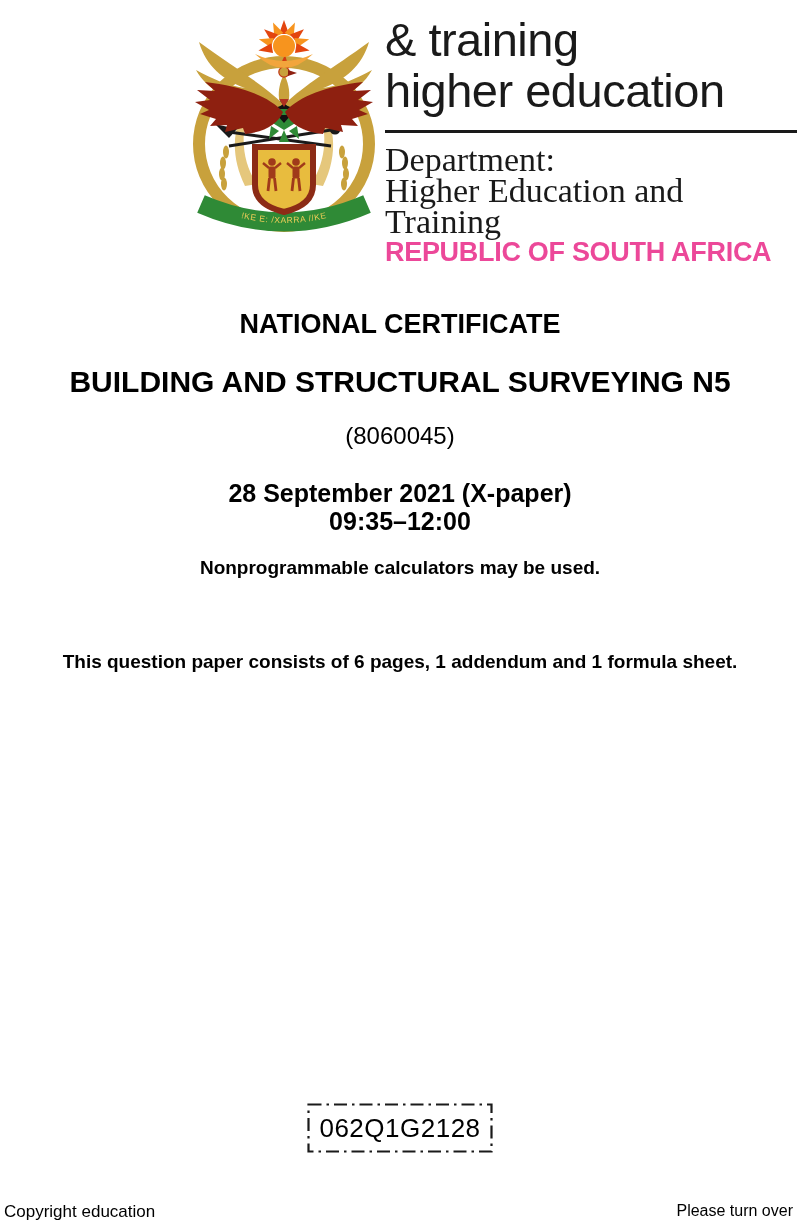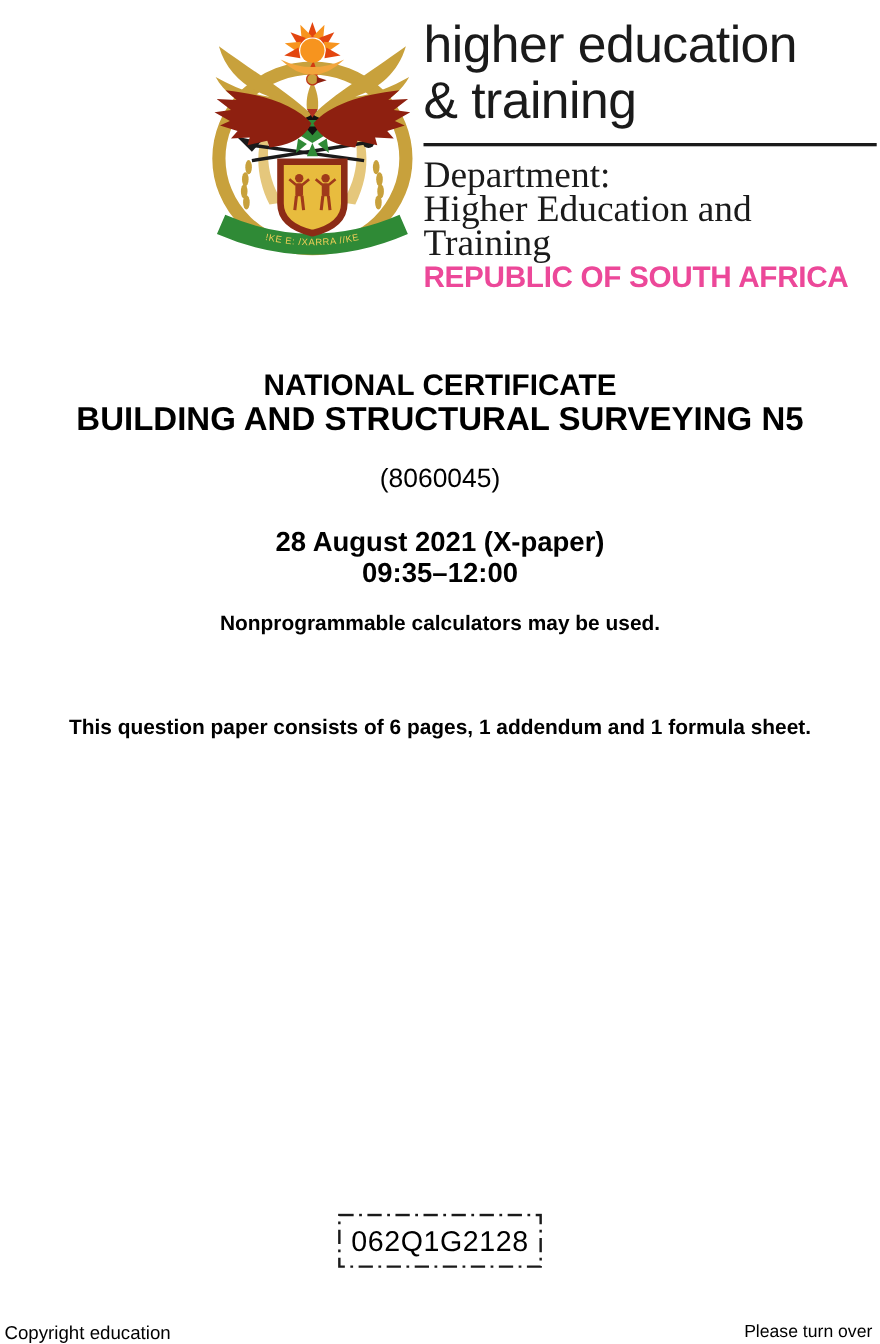--- a/index.html
+++ b/index.html
@@ -14,21 +14,21 @@
   
   .arms { position:absolute; left:179px; top:12px; width:210px; height:222px; }
   .wordmark { position:absolute; left:385px; top:14px; width:412px; }
   .wm-line { font-size:47px; line-height:51px; font-weight:400; letter-spacing:-0.5px; color:#1a1a1a; }
   .wm-rule { width:412px; height:3px; background:#1a1a1a; margin-top:14px; }
   .dept { margin-top:11px; }
   .dept-line { font-size:34px; line-height:31px; color:#1a1a1a;font-family:Liberation Serif, serif; }
   .dept-country { font-size:27px; line-height:31px; font-weight:700; letter-spacing:-0.3px; color:#ec4899; }
 
   
-  .cert   { top:335px; font-size:27px; font-weight:700; }
+  .cert   { top:309px; font-size:27px; font-weight:700; }
   .title  { top:365px; font-size:30px; font-weight:700; }
   .scode  { top:422px; font-size:24px; font-weight:400; }
   .date1  { top:479px; font-size:25px; font-weight:700; }
   .date2  { top:507px; font-size:25px; font-weight:700; }
   .calc   { top:557px; font-size:19px; font-weight:700; }
   .pages  { top:651px; font-size:19px; font-weight:700; }
 
   
   .code-box { position:absolute; left:307px; top:1103px; width:186px; height:50px; }
   .code-box svg { position:absolute; left:0; top:0; }
@@ -131,34 +131,34 @@
       <polygon points="105,8 100,22 110,22" fill="#F7941E" transform="rotate(-25 105 34)"></polygon>
       <polygon points="105,8 100,22 110,22" fill="#E3450F" transform="rotate(-50 105 34)"></polygon>
       <polygon points="105,8 100,22 110,22" fill="#F7941E" transform="rotate(-75 105 34)"></polygon>
       <polygon points="105,8 100,22 110,22" fill="#E3450F" transform="rotate(-100 105 34)"></polygon>
       <circle cx="105" cy="34" r="11" fill="#F7941E"></circle>
       <path d="M76,42 Q105,56 134,42 Q105,70 76,42 Z" fill="#F2A53C"></path>
     </g>
   </svg>
 
   <div class="wordmark">
+    <div class="wm-line">&amp; training</div>
     <div class="wm-line">higher education</div>
-    <div class="wm-line">&amp; training</div>
     <div class="wm-rule"></div>
     <div class="dept">
       <div class="dept-line">Department:</div>
       <div class="dept-line">Higher Education and Training</div>
       <div class="dept-country">REPUBLIC OF SOUTH AFRICA</div>
     </div>
   </div>
 
   <div class="c cert">NATIONAL CERTIFICATE</div>
   <div class="c title">BUILDING AND STRUCTURAL SURVEYING N5</div>
   <div class="c scode">(8060045)</div>
-  <div class="c date1">28 August 2021 (X-paper)</div>
+  <div class="c date1">28 September 2021 (X-paper)</div>
   <div class="c date2">09:35–12:00</div>
   <div class="c calc">Nonprogrammable calculators may be used.</div>
   <div class="c pages">This question paper consists of 6 pages, 1 addendum and 1 formula sheet.</div>
 
   <div class="code-box">
     <svg width="186" height="50" viewBox="0 0 186 50" aria-hidden="true">
       <rect x="1.5" y="1.5" width="183" height="47" fill="none" stroke="#1a1a1a" stroke-width="2.2" stroke-dasharray="13 5 2.5 5"></rect>
     </svg>
     <div class="code-text">062Q1G2128</div>
   </div>

